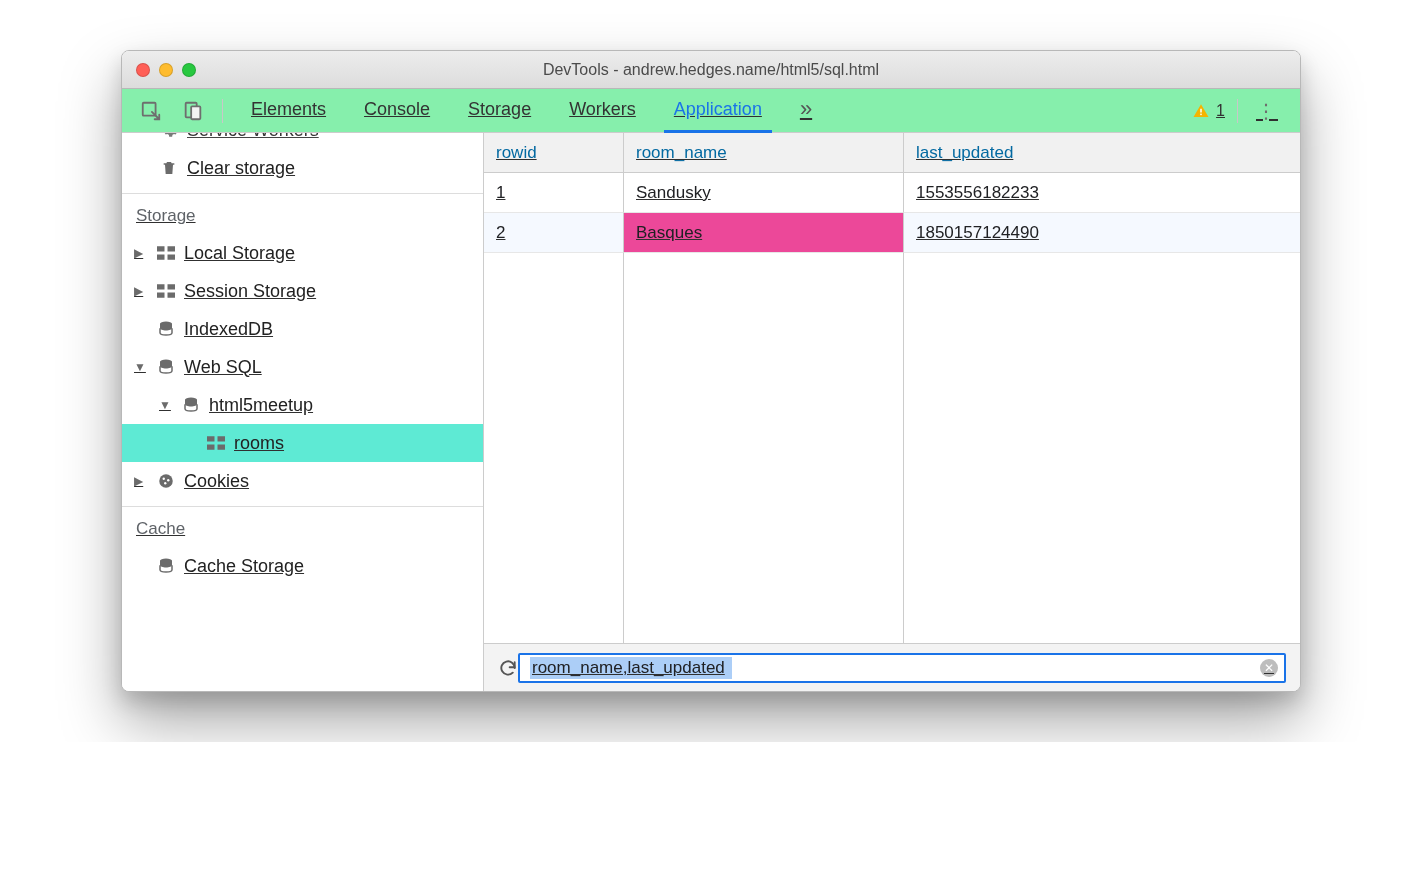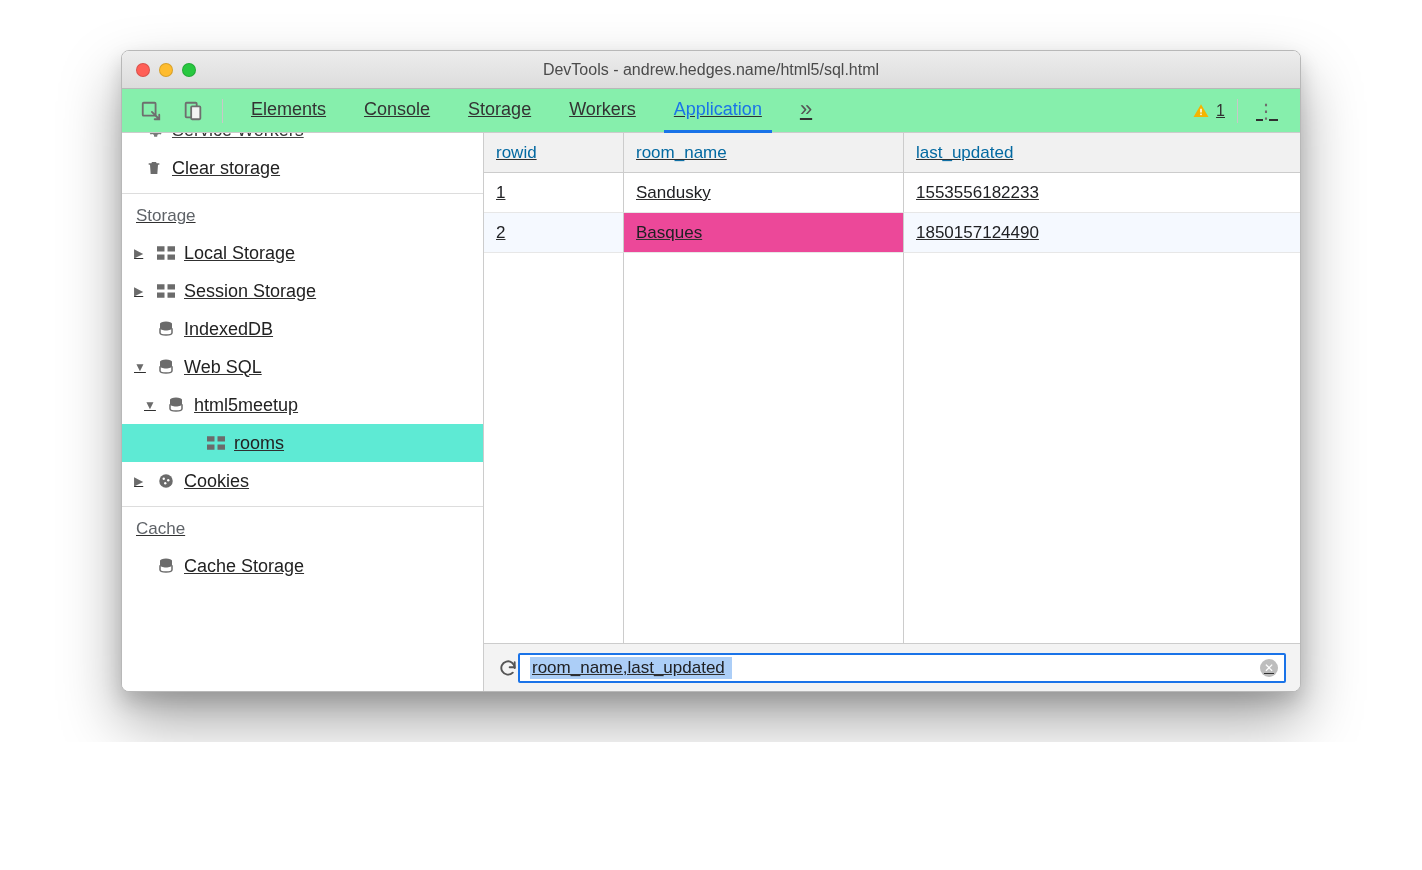--- a/index.html
+++ b/index.html
@@ -121,21 +121,21 @@
   .sidebar-scroll { overflow: hidden; position: relative; top: -22px; }
   .tree-item {
     display: flex;
     align-items: center;
     height: 38px;
     padding-left: 12px;
     gap: 8px;
     color: #222;
     font-size: 18px;
   }
-  .tree-item.sub1 { padding-left: 22px; }
+  .tree-item.sub1 { padding-left: 37px; }
   .tree-item.sub2 { padding-left: 62px; }
   .tree-item.selected { background: #5eead4; }
   .tree-item .ico { width: 20px; display:flex; justify-content:center; color:#6b6b6b; }
   .tree-item .arrow { width: 14px; color:#6b6b6b; font-size:12px; }
   .section-head {
     padding: 12px 14px 8px 14px;
     color: #5f6368;
     font-size: 17px;
     border-top: 1px solid #ddd;
     margin-top: 6px;

